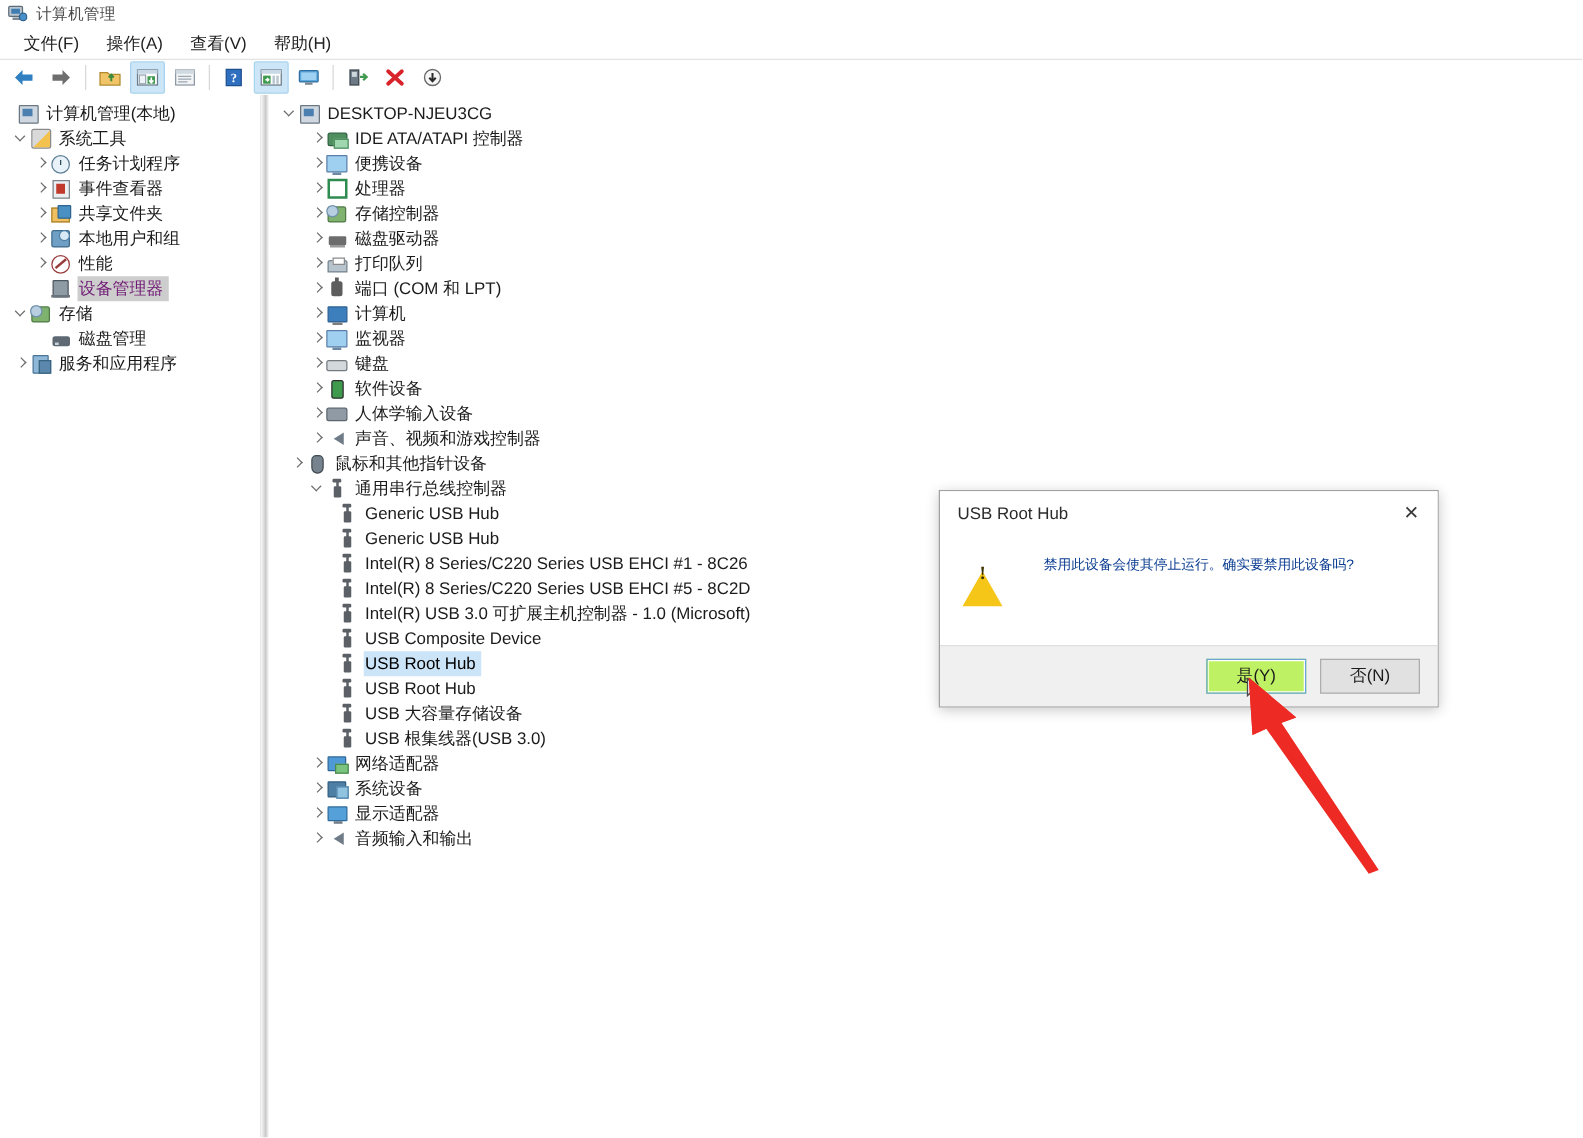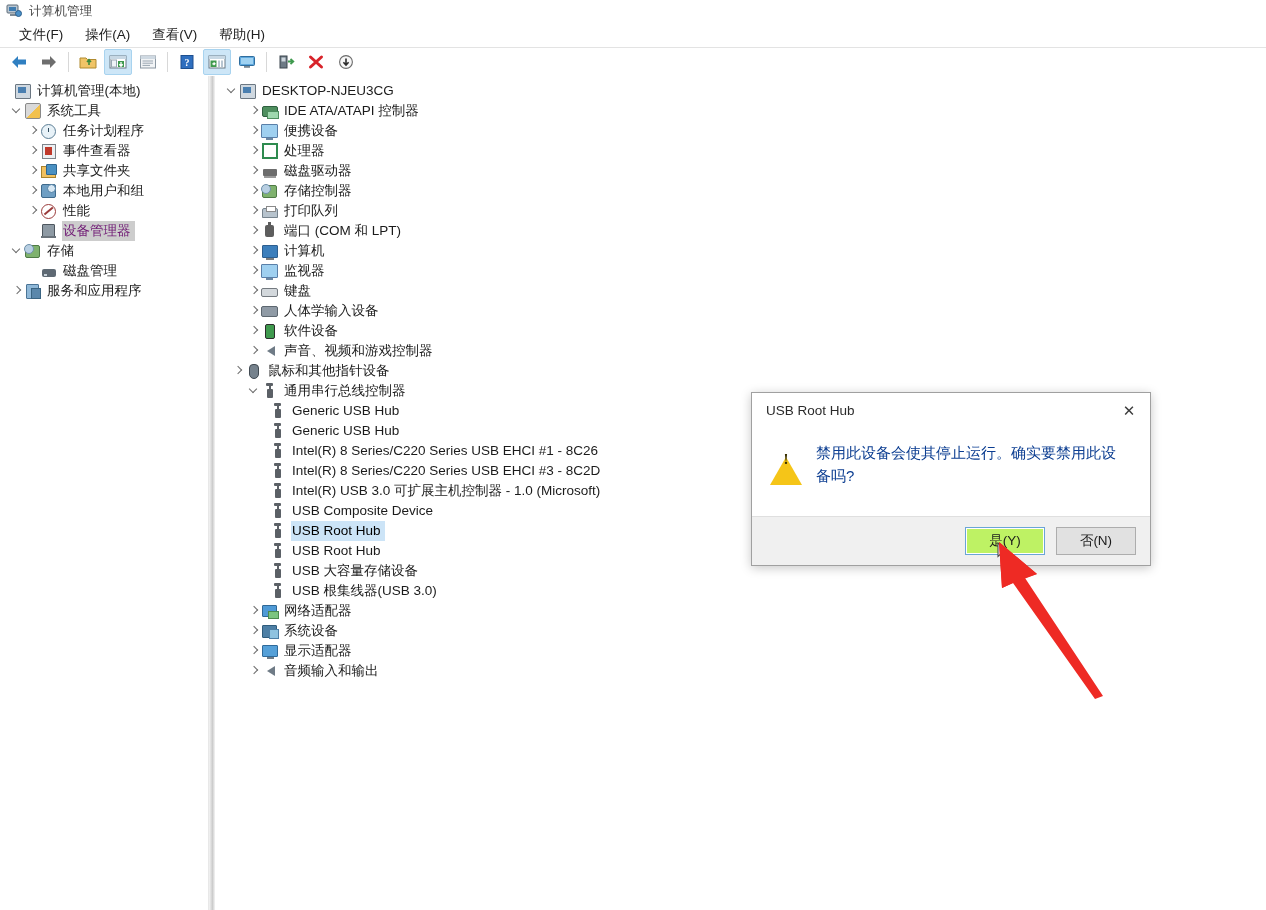--- a/index.html
+++ b/index.html
@@ -211,23 +211,24 @@
     padding:14px 18px 8px 18px;
     background:#ffffff;
   }
   #dlg-warn{
     width:32px;height:30px;flex:0 0 32px;
     margin-right:14px;margin-top:1px;
     position:relative;
   }
   #dlg-text{
     color:#0b3d91;
-    font-size:15px;
+    font-size:11px;
     line-height:23px;
     max-width:300px;
+    margin-left:19px;
   }
   #dlg-footer{
     height:48px;flex:0 0 48px;
     background:#f0f0f0;
     border-top:1px solid #dfdfdf;
     display:flex;align-items:center;justify-content:flex-end;
     padding-right:14px;
     gap:11px;
   }
   .dlg-btn{
@@ -533,40 +534,40 @@
           <span class="ic ic-cpu"></span>
         </span>
       <span class="tlabel">处理器</span>
     </div>
 
     <div class="trow" style="padding-left:32px">
       <span class="twist">
           <span class="chev"></span>
         </span>
       <span class="tico">
+          <span class="ic ic-stor"></span>
+        </span>
+      <span class="tlabel">存储控制器</span>
+    </div>
+
+    <div class="trow" style="padding-left:32px">
+      <span class="twist">
+          <span class="chev"></span>
+        </span>
+      <span class="tico">
           <span class="ic ic-disk"></span>
         </span>
       <span class="tlabel">磁盘驱动器</span>
     </div>
 
     <div class="trow" style="padding-left:32px">
       <span class="twist">
           <span class="chev"></span>
         </span>
       <span class="tico">
-          <span class="ic ic-stor"></span>
-        </span>
-      <span class="tlabel">存储控制器</span>
-    </div>
-
-    <div class="trow" style="padding-left:32px">
-      <span class="twist">
-          <span class="chev"></span>
-        </span>
-      <span class="tico">
           <span class="ic ic-print"></span>
         </span>
       <span class="tlabel">打印队列</span>
     </div>
 
     <div class="trow" style="padding-left:32px">
       <span class="twist">
           <span class="chev"></span>
         </span>
       <span class="tico">
@@ -603,40 +604,40 @@
           <span class="ic ic-kbd"></span>
         </span>
       <span class="tlabel">键盘</span>
     </div>
 
     <div class="trow" style="padding-left:32px">
       <span class="twist">
           <span class="chev"></span>
         </span>
       <span class="tico">
+          <span class="ic ic-soft"></span>
+        </span>
+      <span class="tlabel">软件设备</span>
+    </div>
+
+    <div class="trow" style="padding-left:32px">
+      <span class="twist">
+          <span class="chev"></span>
+        </span>
+      <span class="tico">
           <span class="ic ic-hid"></span>
         </span>
       <span class="tlabel">人体学输入设备</span>
     </div>
 
     <div class="trow" style="padding-left:32px">
       <span class="twist">
           <span class="chev"></span>
         </span>
       <span class="tico">
-          <span class="ic ic-soft"></span>
-        </span>
-      <span class="tlabel">软件设备</span>
-    </div>
-
-    <div class="trow" style="padding-left:32px">
-      <span class="twist">
-          <span class="chev"></span>
-        </span>
-      <span class="tico">
           <span class="ic ic-spk"></span>
         </span>
       <span class="tlabel">声音、视频和游戏控制器</span>
     </div>
 
     <div class="trow" style="padding-left:16px">
       <span class="twist">
           <span class="chev"></span>
         </span>
       <span class="tico">
@@ -693,21 +694,21 @@
     </div>
 
     <div class="trow" style="padding-left:54px">
       <span class="tico">
         <span class="ic-usb">
             <span class="u-top"></span>
             <span class="u-stem"></span>
             <span class="u-body"></span>
           </span>
       </span>
-      <span class="tlabel">Intel(R) 8 Series/C220 Series USB EHCI #3 - 8C2D</span>
+      <span class="tlabel">Intel(R) 8 Series/C220 Series USB EHCI #5 - 8C2D</span>
     </div>
 
     <div class="trow" style="padding-left:54px">
       <span class="tico">
         <span class="ic-usb">
             <span class="u-top"></span>
             <span class="u-stem"></span>
             <span class="u-body"></span>
           </span>
       </span>

